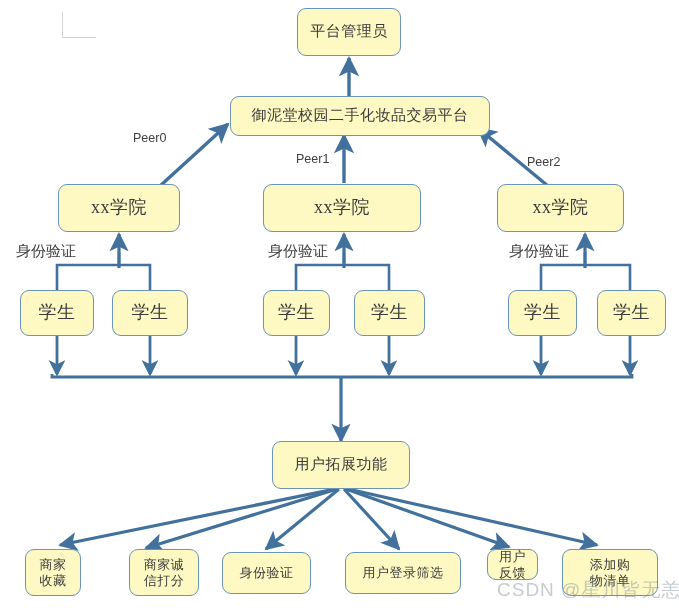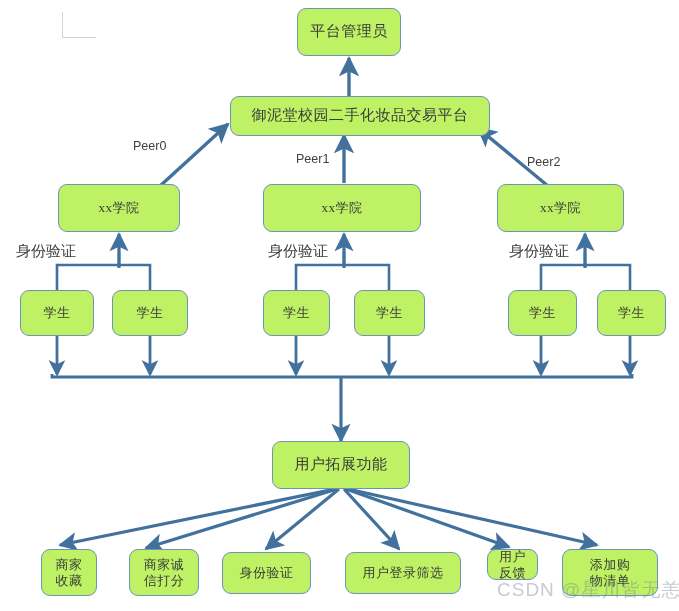--- a/index.html
+++ b/index.html
@@ -11,31 +11,31 @@
     overflow:hidden;
     position:relative;
   }
   #stage{position:absolute;left:0;top:0;width:679px;height:611px;}
   svg#wires{position:absolute;left:0;top:0;width:679px;height:611px;}
   .node{
     position:absolute;
     box-sizing:border-box;
     border:1.3px solid #6c93b8;
     border-radius:9px;
-    background:#bef264;
+    background:#fef9c3;
     color:#3b3b3b;
     display:flex;
     align-items:center;
     justify-content:center;
     text-align:center;
     line-height:1.18;
     letter-spacing:0.5px;
     font-family:"Liberation Serif","DejaVu Serif",serif;
   }
-  .node.small{font-size:13px;}
+  .node.small{font-size:18px;}
   .node.leaf{font-size:13px;}
   .node.wide{font-size:15px;}
   .edge-label{
     position:absolute;
     color:#404040;
     font-size:15px;
     font-family:Liberation Serif, serif;
     white-space:nowrap;
   }
   .edge-label.latin{font-family:"Liberation Sans","DejaVu Sans",sans-serif;font-size:12.5px;color:#3f3f3f;}
@@ -111,21 +111,21 @@
   </svg>
 
   <div class="node wide" style="left:297px;top:8px;width:104px;height:48px;">
     <span>平台管理员</span>
   </div>
 
   <div class="node wide" style="left:230px;top:96px;width:260px;height:40px;">
     <span>御泥堂校园二手化妆品交易平台</span>
   </div>
 
-  <div class="edge-label latin" style="left:133px;top:131px;margin-top:8px;">
+  <div class="edge-label latin" style="left:133px;top:131px;">
     <span>Peer0</span>
   </div>
   <div class="edge-label latin" style="left:296px;top:152px;text-align:right;">
     <span>Peer1</span>
   </div>
   <div class="edge-label latin" style="left:527px;top:155px;">
     <span>Peer2</span>
   </div>
 
   <div class="node small" style="left:58px;top:184px;width:122px;height:48px;">
@@ -164,21 +164,21 @@
     <span>学生</span>
   </div>
   <div class="node small" style="left:597px;top:290px;width:69px;height:46px;">
     <span>学生</span>
   </div>
 
   <div class="node wide" style="left:272px;top:441px;width:138px;height:48px;">
     <span>用户拓展功能</span>
   </div>
 
-  <div class="node leaf" style="left:41px;top:549px;width:56px;height:47px;">
+  <div class="node leaf" style="left:25px;top:549px;width:56px;height:47px;">
     <span class="ml">商家<br>收藏</span>
   </div>
   <div class="node leaf" style="left:108px;top:549px;width:70px;height:47px;margin-left:21px;">
     <span class="ml">商家诚<br>信打分</span>
   </div>
   <div class="node leaf" style="left:222px;top:552px;width:89px;height:42px;">
     <span class="ml">身份验证</span>
   </div>
   <div class="node leaf" style="left:345px;top:552px;width:116px;height:42px;">
     <span class="ml">用户登录筛选</span>

